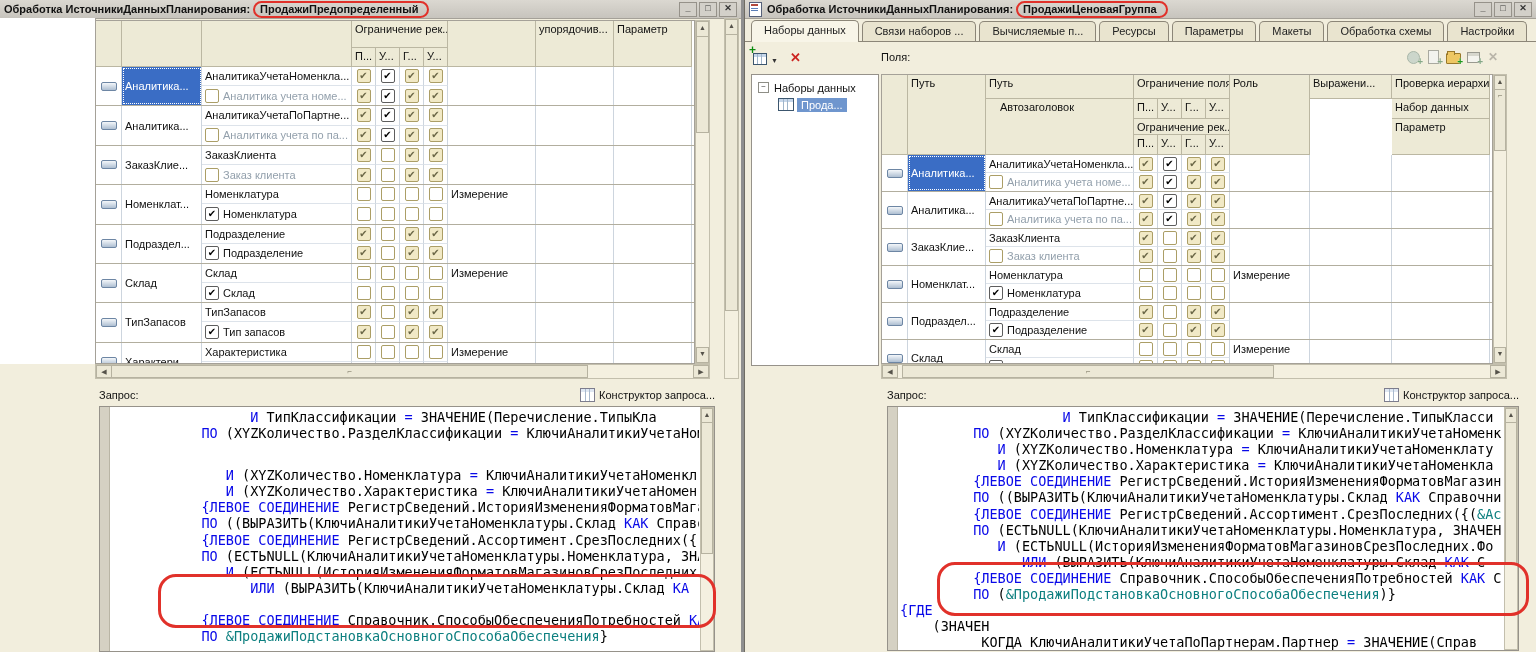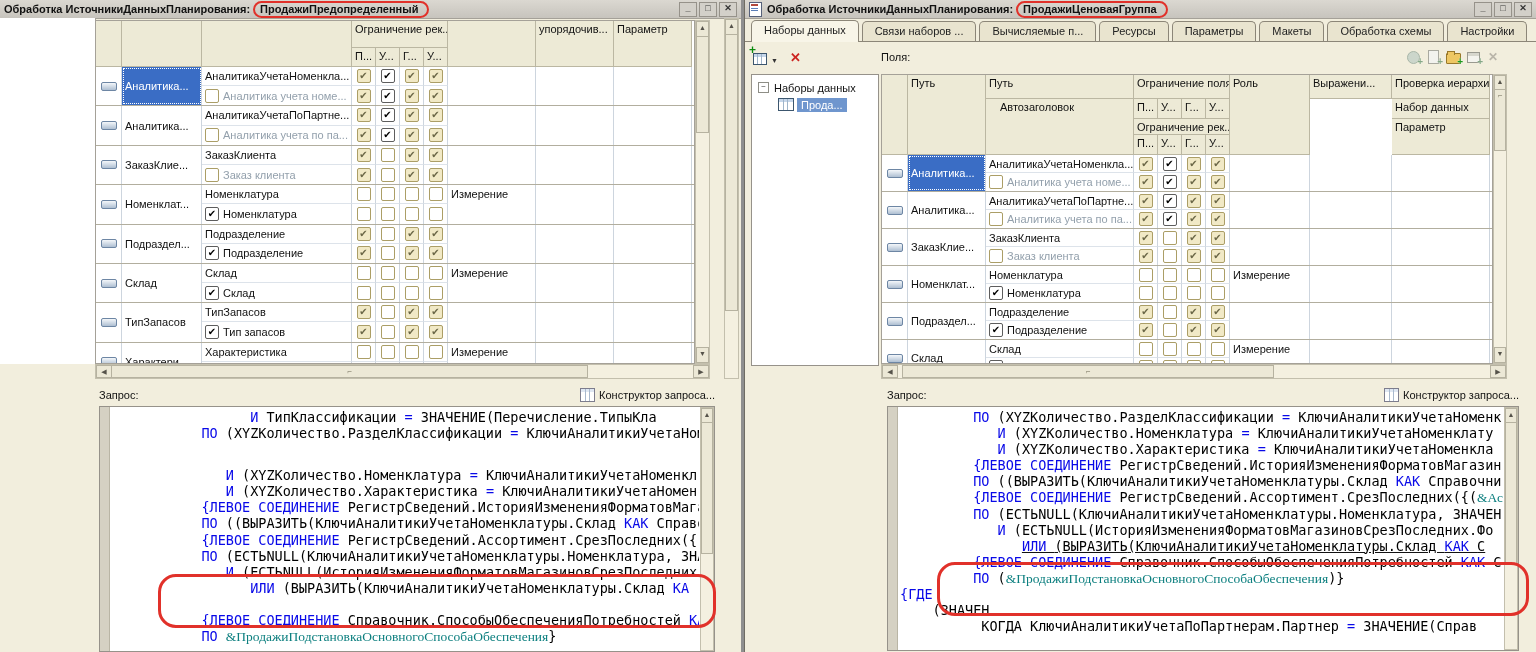--- a/index.html
+++ b/index.html
@@ -106,21 +106,21 @@
   .qhead{position:absolute;display:flex;align-items:center;height:16px;}
   .qlink{margin-left:auto;display:flex;align-items:center;cursor:default;}
   .qc-icon{width:13px;height:12px;border:1px solid #7d7d8d;background:linear-gradient(#dfe7f2 0 3px,#fff 3px);
            margin-right:4px;position:relative;}
   .qc-icon:after{content:"";position:absolute;left:4px;top:0;bottom:0;width:1px;background:#a9b9cd;box-shadow:4px 0 0 #a9b9cd;}
   .editor{position:absolute;background:#fff;border:1px solid #96928a;box-sizing:border-box;overflow:hidden;}
   .gutter{position:absolute;left:0;top:0;bottom:0;width:9px;background:#d5d1c3;border-right:1px solid #b9b5a5;}
   .code{position:absolute;left:10px;top:2px;right:15px;bottom:0;overflow:hidden;
         font-family:"DejaVu Sans Mono",monospace;font-size:13.5px;}
   .qline{height:16.1px;line-height:16px;white-space:pre;}
-  .kw{color:#0909e8;} .fn{color:#000000;} .par{color:#0c7f7f;font-family:Liberation Serif, serif;} .id{color:#000;}
+  .kw{color:#0909e8;} .fn{color:#000000;} .par{color:#0c7f7f;} .id{color:#000;}
 
   
   .ann{position:absolute;border:3px solid #e1312a;border-radius:18px;pointer-events:none;}
 
   .white-strip{position:absolute;background:#fff;border-right:1px solid #a5a198;}
 </style>
 </head>
 <body>
 
 <div class="window" id="win-left">
@@ -838,29 +838,30 @@
       <span class="lbl">Запрос:</span>
       <span class="qlink">
         <span class="qc-icon"></span>
         <span>Конструктор запроса...</span>
       </span>
     </div>
 
     <div class="editor" style="left:142px;top:388px;width:632px;height:245px;">
       <div class="gutter"></div>
       <div class="code" id="code-right">
+          <div class="qline" style="padding-left: calc(20ch + 2px);"><span class="kw">И </span><span class="id">ТипКлассификации </span><span class="kw">= </span><span class="fn">ЗНАЧЕНИЕ</span><span class="id">(Перечисление.ТипыКласси</span></div>
           <div class="qline" style="padding-left: calc(9ch + 2px);"><span class="kw">ПО </span><span class="id">(XYZКоличество.РазделКлассификации </span><span class="kw">= </span><span class="id">КлючиАналитикиУчетаНоменк</span></div>
           <div class="qline" style="padding-left: calc(12ch + 2px);"><span class="kw">И </span><span class="id">(XYZКоличество.Номенклатура </span><span class="kw">= </span><span class="id">КлючиАналитикиУчетаНоменклату</span></div>
           <div class="qline" style="padding-left: calc(12ch + 2px);"><span class="kw">И </span><span class="id">(XYZКоличество.Характеристика </span><span class="kw">= </span><span class="id">КлючиАналитикиУчетаНоменкла</span></div>
           <div class="qline" style="padding-left: calc(9ch + 2px);"><span class="kw">{ЛЕВОЕ СОЕДИНЕНИЕ </span><span class="id">РегистрСведений.ИсторияИзмененияФорматовМагазин</span></div>
           <div class="qline" style="padding-left: calc(9ch + 2px);"><span class="kw">ПО </span><span class="id">((</span><span class="fn">ВЫРАЗИТЬ</span><span class="id">(КлючиАналитикиУчетаНоменклатуры.Склад </span><span class="kw">КАК </span><span class="id">Справочни</span></div>
           <div class="qline" style="padding-left: calc(9ch + 2px);"><span class="kw">{ЛЕВОЕ СОЕДИНЕНИЕ </span><span class="id">РегистрСведений.Ассортимент.СрезПоследних({(</span><span class="par">&amp;Ас</span></div>
           <div class="qline" style="padding-left: calc(9ch + 2px);"><span class="kw">ПО </span><span class="id">(</span><span class="fn">ЕСТЬNULL</span><span class="id">(КлючиАналитикиУчетаНоменклатуры.Номенклатура, </span><span class="fn">ЗНАЧЕН</span></div>
           <div class="qline" style="padding-left: calc(12ch + 2px);"><span class="kw">И </span><span class="id">(</span><span class="fn">ЕСТЬNULL</span><span class="id">(ИсторияИзмененияФорматовМагазиновСрезПоследних.Фо</span></div>
-          <div class="qline" style="padding-left: calc(15ch + 2px); text-decoration: underline;"><span class="kw">ИЛИ </span><span class="id">(</span><span class="fn">ВЫРАЗИТЬ</span><span class="id">(КлючиАналитикиУчетаНоменклатуры.Склад </span><span class="kw">КАК </span><span class="id">С</span></div>
+          <div class="qline" style="padding-left: calc(15ch + 2px);"><span class="kw">ИЛИ </span><span class="id">(</span><span class="fn">ВЫРАЗИТЬ</span><span class="id">(КлючиАналитикиУчетаНоменклатуры.Склад </span><span class="kw">КАК </span><span class="id">С</span></div>
           <div class="qline" style="padding-left: calc(9ch + 2px);"><span class="kw">{ЛЕВОЕ СОЕДИНЕНИЕ </span><span class="id">Справочник.СпособыОбеспеченияПотребностей </span><span class="kw">КАК </span><span class="id">С</span></div>
           <div class="qline" style="padding-left: calc(9ch + 2px);"><span class="kw">ПО </span><span class="id">(</span><span class="par">&amp;ПродажиПодстановкаОсновногоСпособаОбеспечения</span><span class="id">)}</span></div>
           <div class="qline" style="padding-left: calc(0ch + 2px);"><span class="kw">{ГДЕ</span></div>
           <div class="qline" style="padding-left: calc(4ch + 2px);"><span class="id">(</span><span class="fn">ЗНАЧЕН</span></div>
           <div class="qline" style="padding-left: calc(10ch + 2px);"><span class="fn">КОГДА </span><span class="id">КлючиАналитикиУчетаПоПартнерам.Партнер </span><span class="kw">= </span><span class="fn">ЗНАЧЕНИЕ</span><span class="id">(Справ</span></div>
         </div>
       <div class="sb" style="right:0;top:0;width:14px;height:243px;">
         <div class="arr up">▲</div>
         <div class="thumb" style="top:14px;height:140px;"></div>
       </div>

